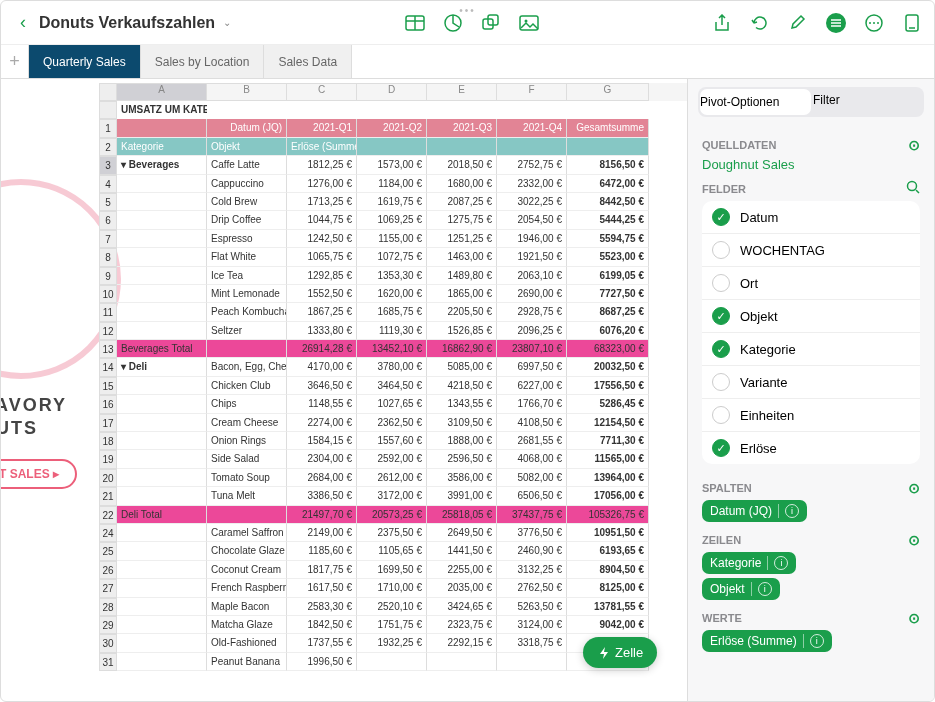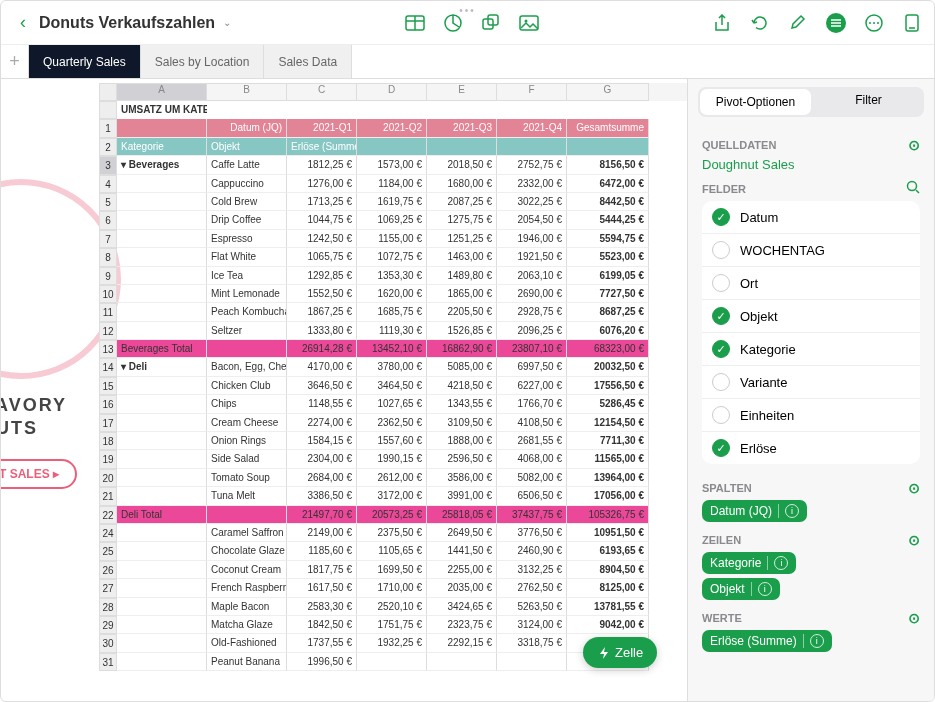--- a/index.html
+++ b/index.html
@@ -9,21 +9,21 @@
 .tb-left{display:flex;align-items:center;gap:6px}
 .back{color:#1a9e4b;font-size:18px}
 .doc-title{font-weight:600;font-size:16px;color:#333}
 .chev{color:#888;font-size:10px;margin-left:2px}
 .tb-center,.tb-right{display:flex;align-items:center;gap:18px}
 .icon{width:20px;height:20px;display:flex;align-items:center;justify-content:center;color:#1a9e4b;cursor:pointer}
 .icon.pill{background:#1a9e4b;color:#fff;border-radius:50%}
 .sheetbar{height:34px;display:flex;align-items:stretch;border-bottom:1px solid #ddd}
 .add-sheet{width:28px;display:flex;align-items:center;justify-content:center;color:#aaa;font-size:18px;border-right:1px solid #ddd}
 .sheet-tab{padding:0 14px;display:flex;align-items:center;font-size:12px;color:#666;border-right:1px solid #ddd;background:#f0f0f0}
-.sheet-tab.active{background:#0f172a;color:#fff;font-weight:500}
+.sheet-tab.active{background:#0c4a6e;color:#fff;font-weight:500}
 .sheet-tab::after{content:"";flex:1}
 .main{display:flex;height:calc(100% - 78px)}
 .canvas{position:relative;width:687px;overflow:hidden;border-right:1px solid #ddd}
 .bg-logo{position:absolute;left:-80px;top:100px;width:200px;height:200px;border:6px solid #f2a6b7;border-radius:50%;opacity:.6}
 .bg-text{position:absolute;left:-20px;top:315px;font-weight:800;font-size:18px;color:#444;letter-spacing:2px;line-height:1.3}
 .bg-btn{position:absolute;left:-20px;top:380px;border:2px solid #ec5f7a;color:#ec5f7a;border-radius:20px;padding:6px 16px;font-weight:700;font-size:12px}
 .grid{position:absolute;left:98px;top:4px;right:0;bottom:0}
 .colhdrs{display:flex;height:18px;background:#f5f5f5;font-size:10px;color:#888}
 .rh{width:18px;text-align:center;border:1px solid #ddd;background:#eee}
 .colhdrs .ch{flex:none;text-align:center;border:1px solid #ddd;border-left:none}
@@ -36,21 +36,21 @@
 .row.hA .c:first-child{text-align:right}
 .row.hB .c{background:#86c7c4;color:#fff;text-align:left;font-weight:500}
 .row .cat{text-align:left;font-weight:600}
 .row .obj{text-align:left}
 .row.total .c{background:#ec4899;font-weight:400}
 .row .gs{font-weight:700}
 .w0{width:90px}.w1{width:80px}.w2{width:70px}.w3{width:70px}.w4{width:70px}.w5{width:70px}.w6{width:82px}
 .row.selected .rh{background:#d0d0d5}
 .panel{flex:1;background:#f7f7f8;overflow:auto}
 .seg{display:flex;margin:8px 10px;background:#e9e9ec;border-radius:8px;overflow:hidden;font-size:12px}
-.seg div{flex:1;text-align:center;padding:6px 0}
+.seg div{flex:1;text-align:left;padding:6px 0}
 .seg .act{background:#fff;border-radius:7px;margin:2px;font-weight:500}
 .psec{padding:4px 14px}
 .psec .lbl{font-size:11px;color:#8a8a8e;font-weight:600;display:flex;justify-content:space-between;align-items:center;margin:8px 0 4px}
 .psec .lbl .hint{color:#1a9e4b;font-size:14px}
 .source{color:#1a9e4b;font-size:13px;margin-bottom:6px}
 .fields{background:#fff;border-radius:10px;overflow:hidden}
 .field{display:flex;align-items:center;gap:10px;padding:7px 10px;border-bottom:1px solid #eee;font-size:13px}
 .field:last-child{border-bottom:none}
 .chk{width:18px;height:18px;border-radius:50%;border:1.5px solid #ccc;flex:none;display:flex;align-items:center;justify-content:center}
 .chk.on{background:#1a9e4b;border-color:#1a9e4b;color:#fff;font-size:11px}
@@ -348,21 +348,21 @@
           <div class="c w3 ">1557,60 €</div>
           <div class="c w4 ">1888,00 €</div>
           <div class="c w5 ">2681,55 €</div>
           <div class="c w6  gs">7711,30 €</div>
         </div>
         <div class="row ">
           <div class="rh">19</div>
           <div class="c w0 cat"></div>
           <div class="c w1 obj">Side Salad</div>
           <div class="c w2 ">2304,00 €</div>
-          <div class="c w3 ">1990,15 €</div>
+          <div class="c w3 ">2592,00 €</div>
           <div class="c w4 ">2596,50 €</div>
           <div class="c w5 ">4068,00 €</div>
           <div class="c w6  gs">11565,00 €</div>
         </div>
         <div class="row ">
           <div class="rh">20</div>
           <div class="c w0 cat"></div>
           <div class="c w1 obj">Tomato Soup</div>
           <div class="c w2 ">2684,00 €</div>
           <div class="c w3 ">2612,00 €</div>

